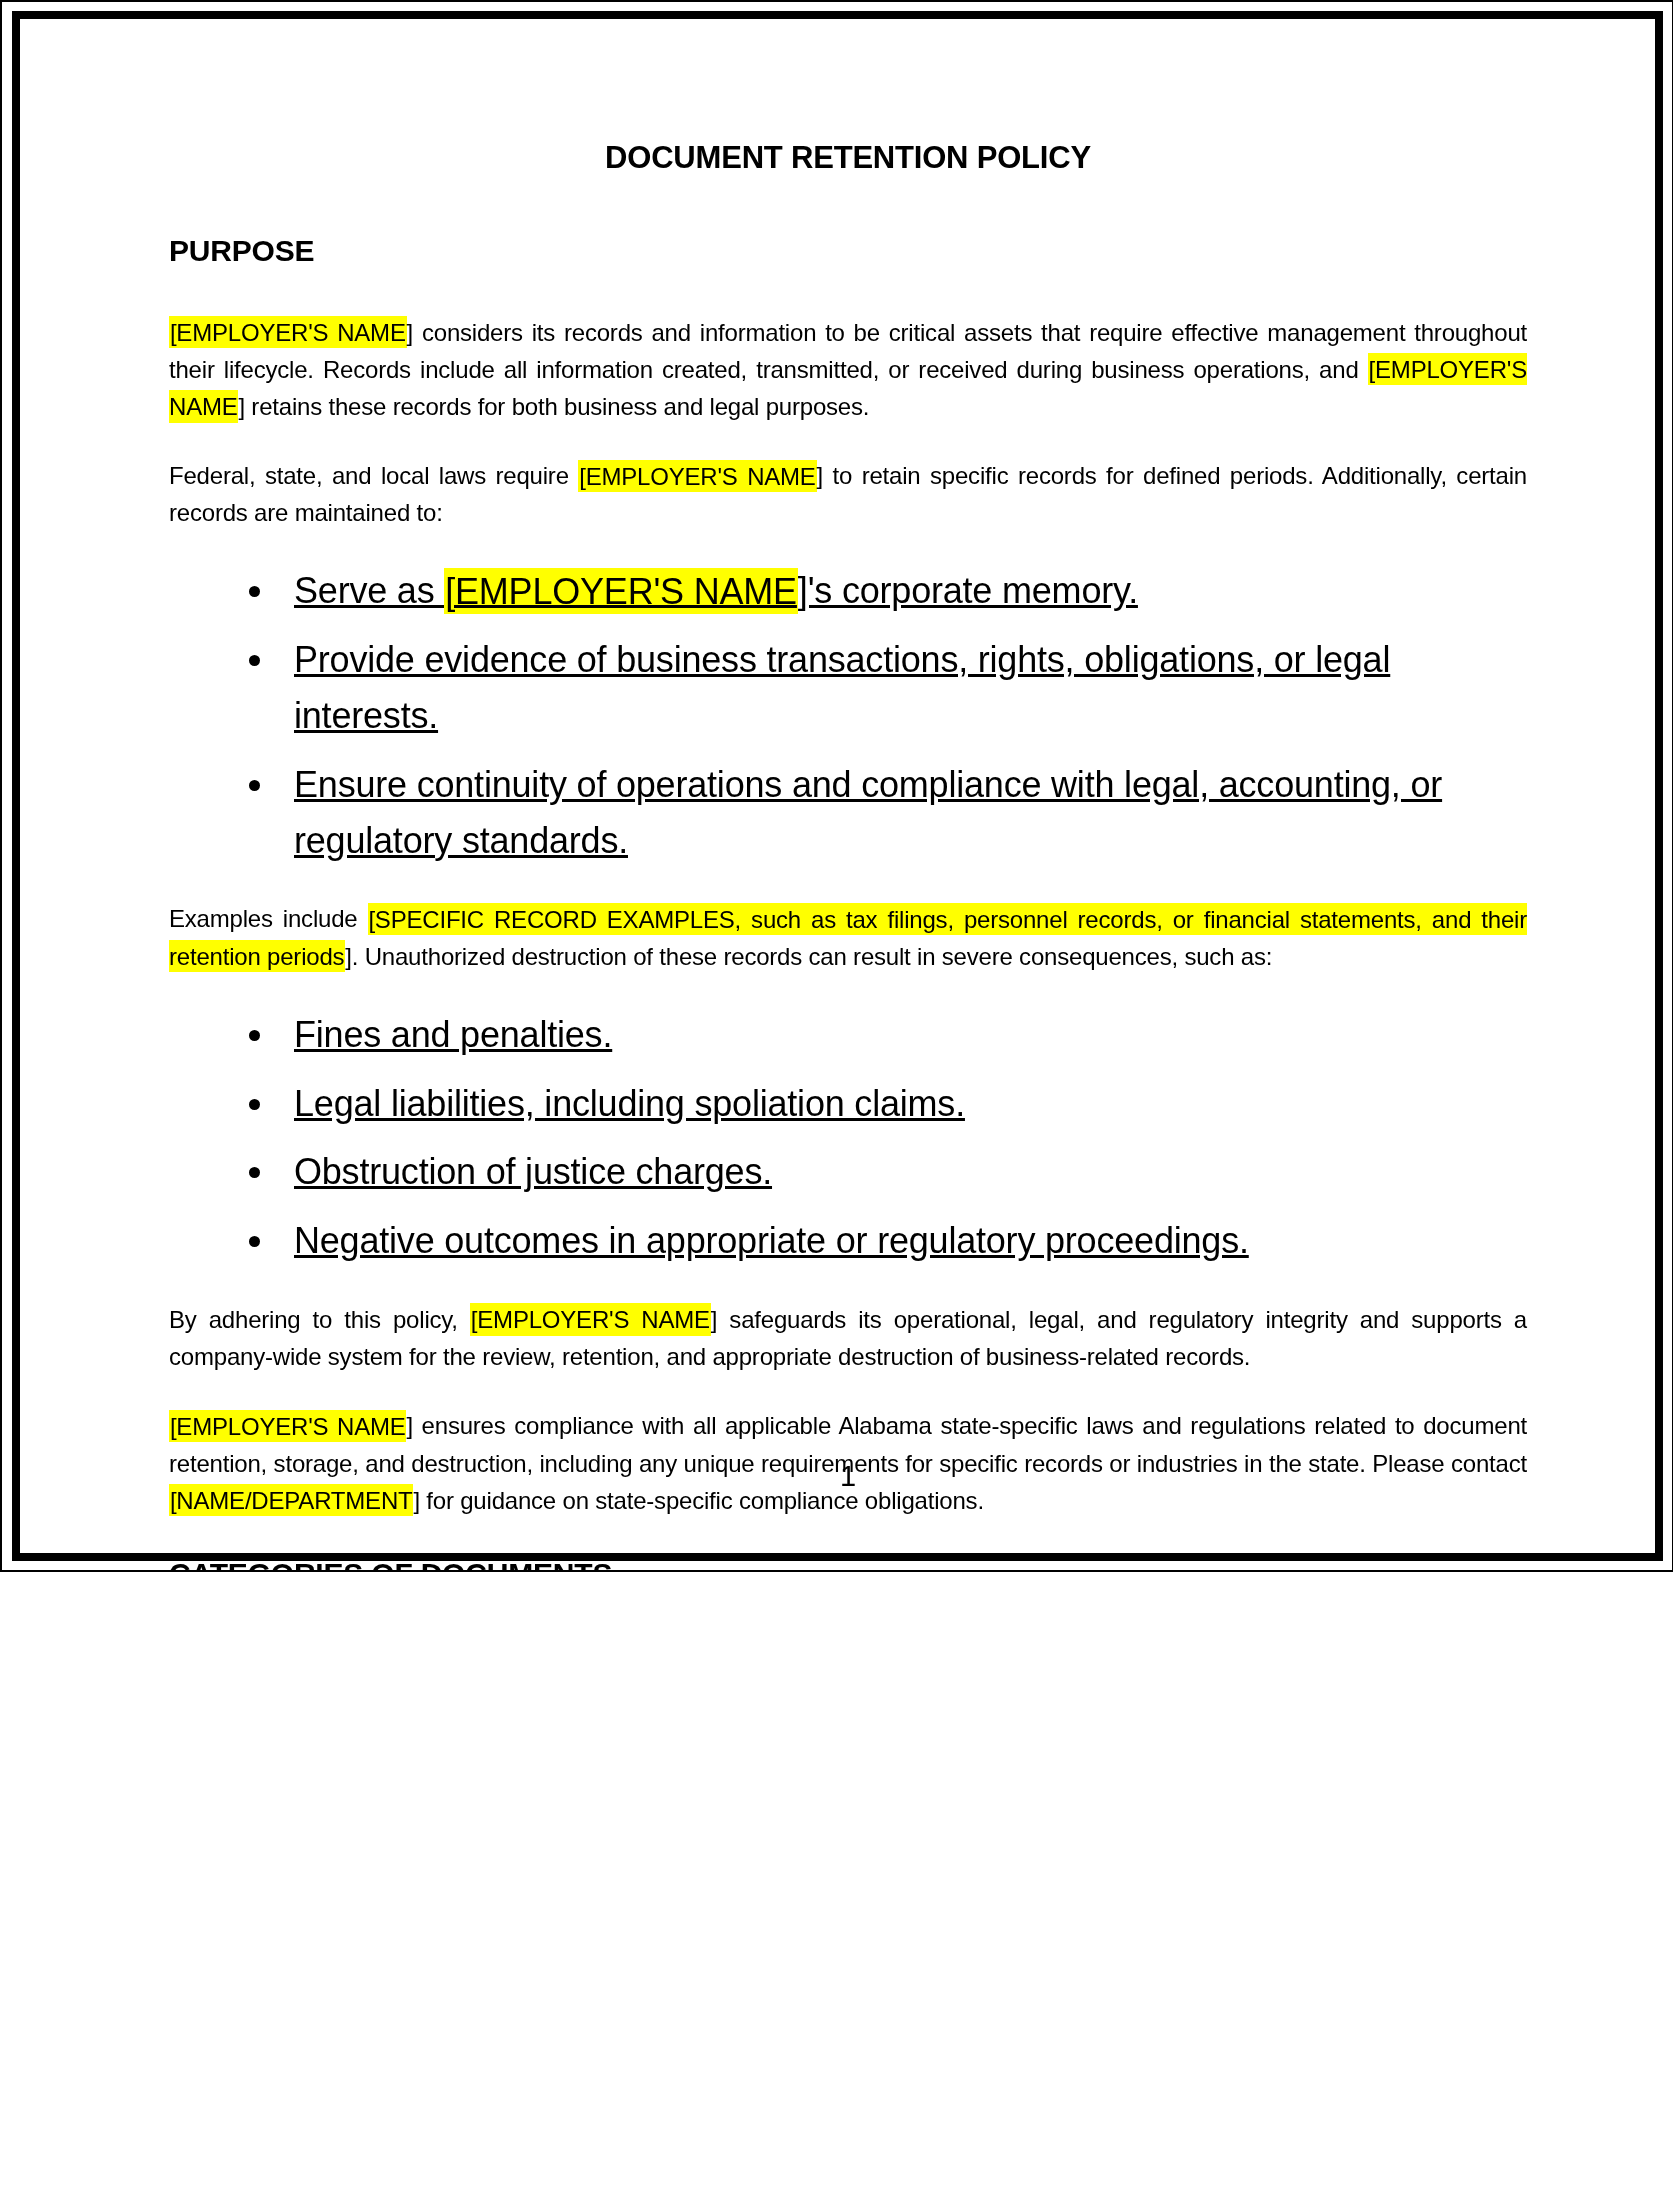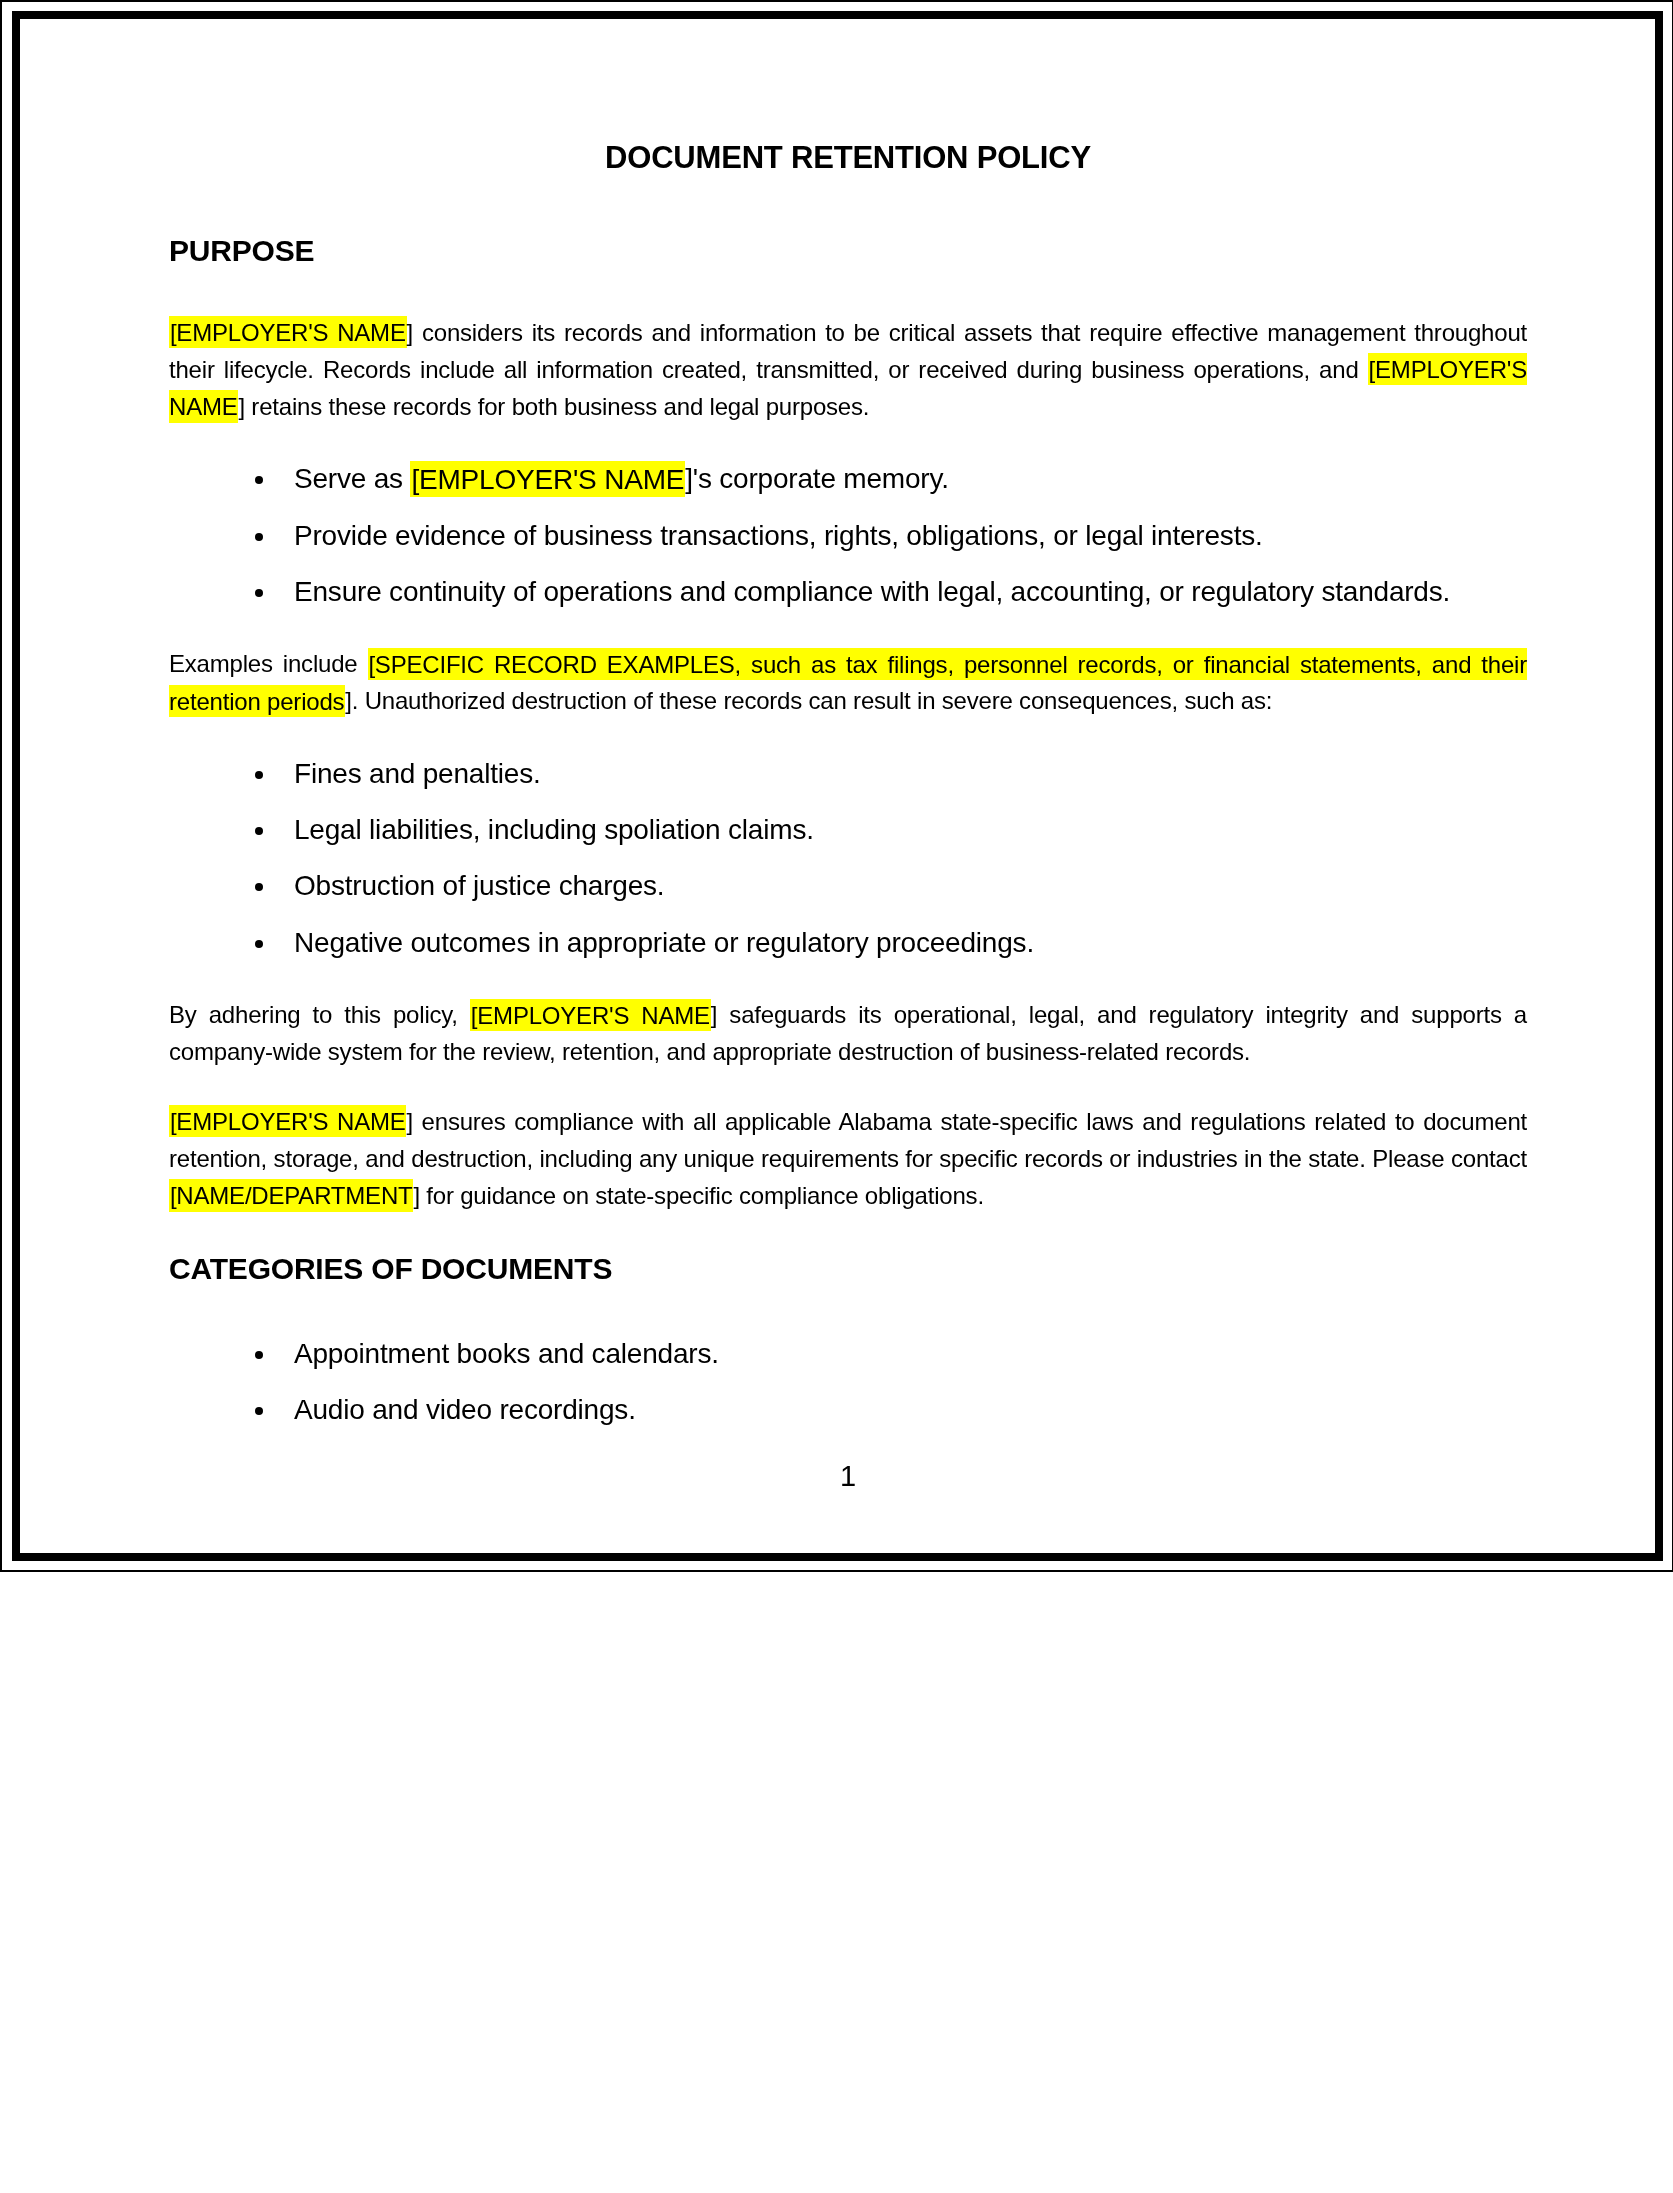--- a/index.html
+++ b/index.html
@@ -55,25 +55,26 @@
   }
   .paragraph {
     text-align: justify;
   }
   ul.doc-list {
     margin: 0 0 32px 0;
     padding-left: 109px;
     list-style: disc outside;
   }
   ul.doc-list li {
-    font-size: 28px;
+    font-size: 36px;
     line-height: 1.55;
     letter-spacing: -0.2px;
     margin-bottom: 13px;
     padding-left: 16px;
+    text-decoration: underline;
   }
   .hl {
     background: #ffff00;
     padding: 2.6px 0.9px;
   }
   .footer-pagenum {
     position: absolute;
     left: 167px;
     right: 145px;
     bottom: 77px;
@@ -83,20 +84,21 @@
 </style>
 </head>
 <body>
 
 <div class="page">
   <div class="page-border"></div>
   <div class="content">
       <div class="blk title"><span class="run">DOCUMENT RETENTION POLICY</span></div>
       <div class="blk heading"><span class="run">PURPOSE</span></div>
       <div class="blk paragraph"><span class="hl">[EMPLOYER'S NAME</span><span class="run">] considers its records and information to be critical assets that require effective management throughout their lifecycle. Records include all information created, transmitted, or received during business operations, and </span><span class="hl">[EMPLOYER'S NAME</span><span class="run">] retains these records for both business and legal purposes.</span></div>
+      <div class="blk paragraph"><span class="run">Federal, state, and local laws require </span><span class="hl">[EMPLOYER'S NAME</span><span class="run">] to retain specific records for defined periods. Additionally, certain records are maintained to:</span></div>
       <ul class="doc-list">
         <li><span class="run">Serve as </span><span class="hl">[EMPLOYER'S NAME</span><span class="run">]'s corporate memory.</span></li>
         <li><span class="run">Provide evidence of business transactions, rights, obligations, or legal interests.</span></li>
         <li><span class="run">Ensure continuity of operations and compliance with legal, accounting, or regulatory standards.</span></li>
       </ul>
       <div class="blk paragraph"><span class="run">Examples include </span><span class="hl">[SPECIFIC RECORD EXAMPLES, such as tax filings, personnel records, or financial statements, and their retention periods</span><span class="run">]. Unauthorized destruction of these records can result in severe consequences, such as:</span></div>
       <ul class="doc-list">
         <li><span class="run">Fines and penalties.</span></li>
         <li><span class="run">Legal liabilities, including spoliation claims.</span></li>
         <li><span class="run">Obstruction of justice charges.</span></li>

